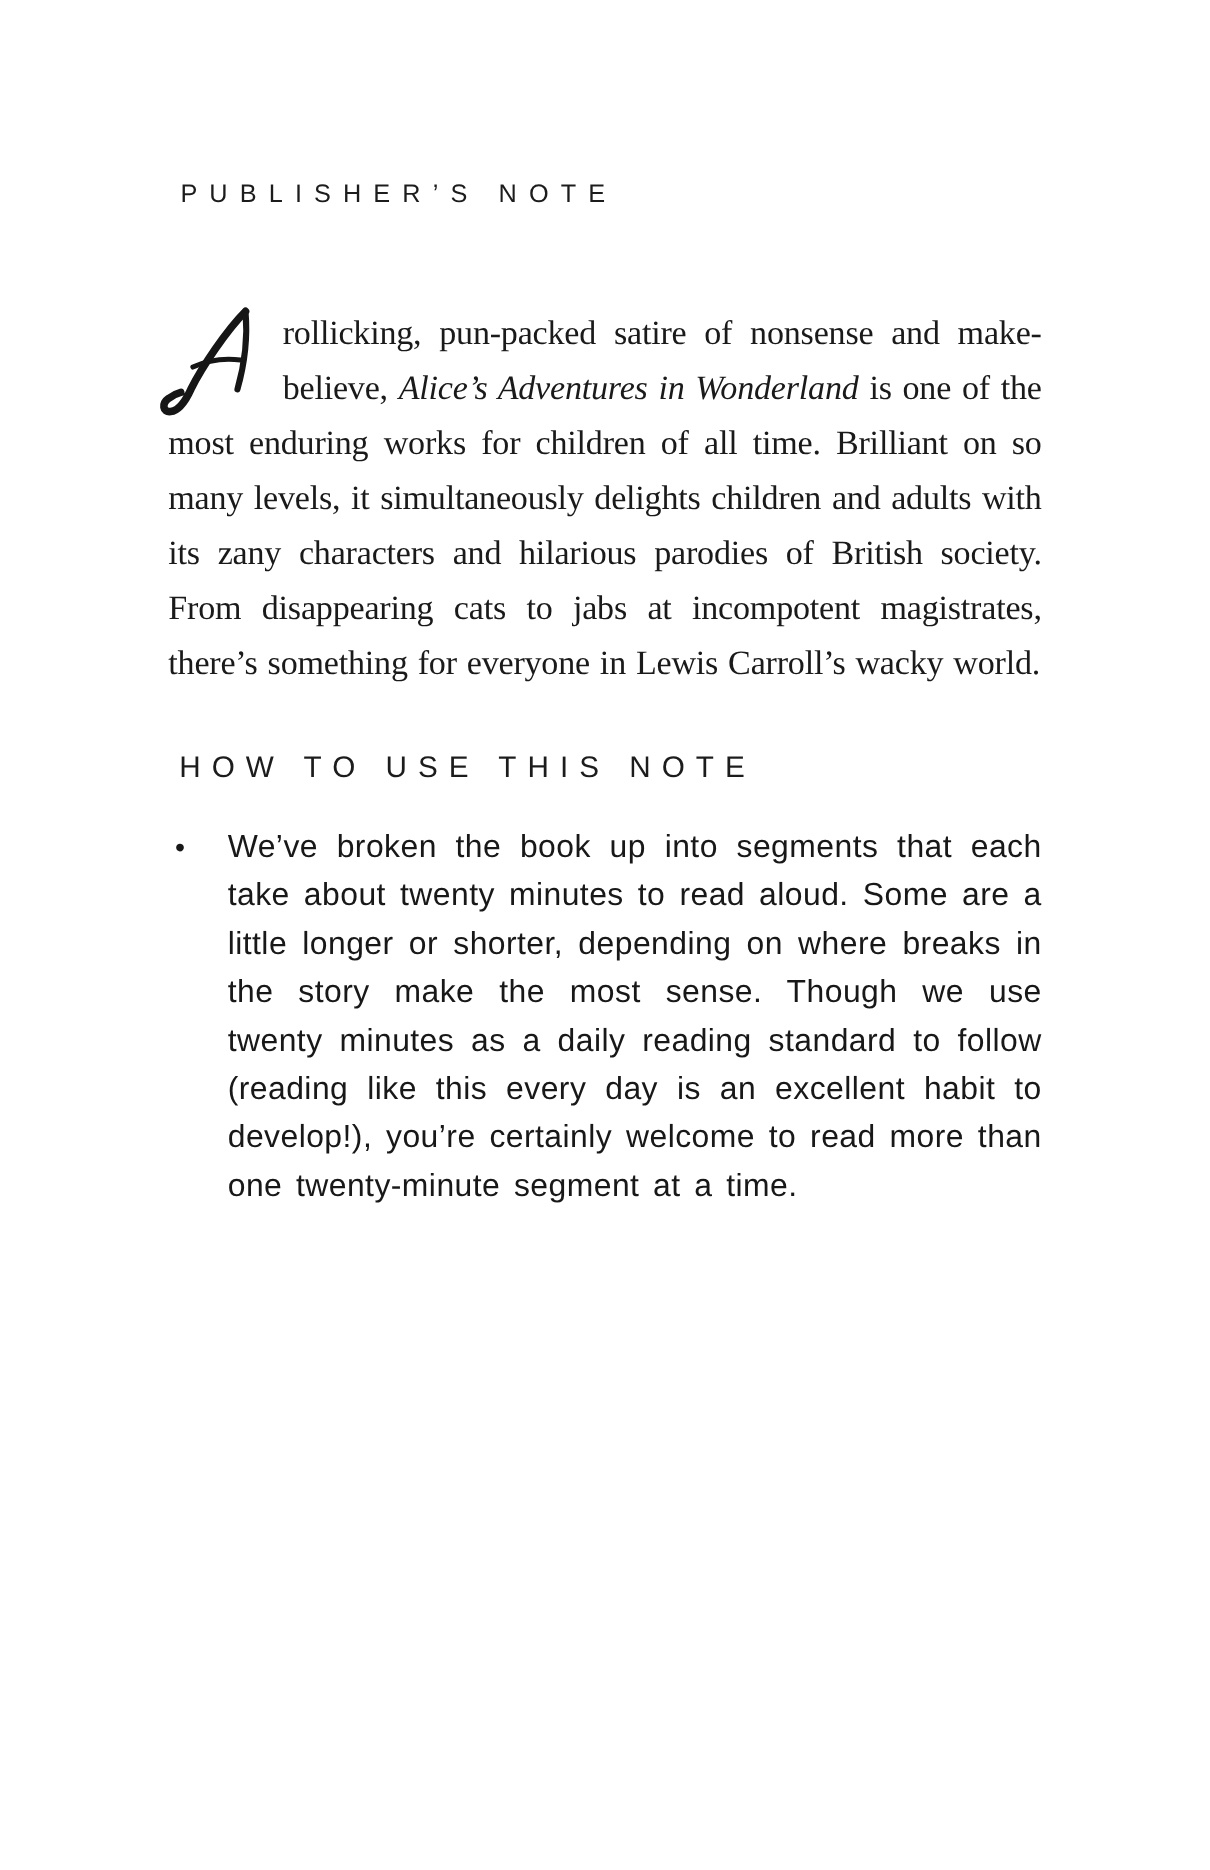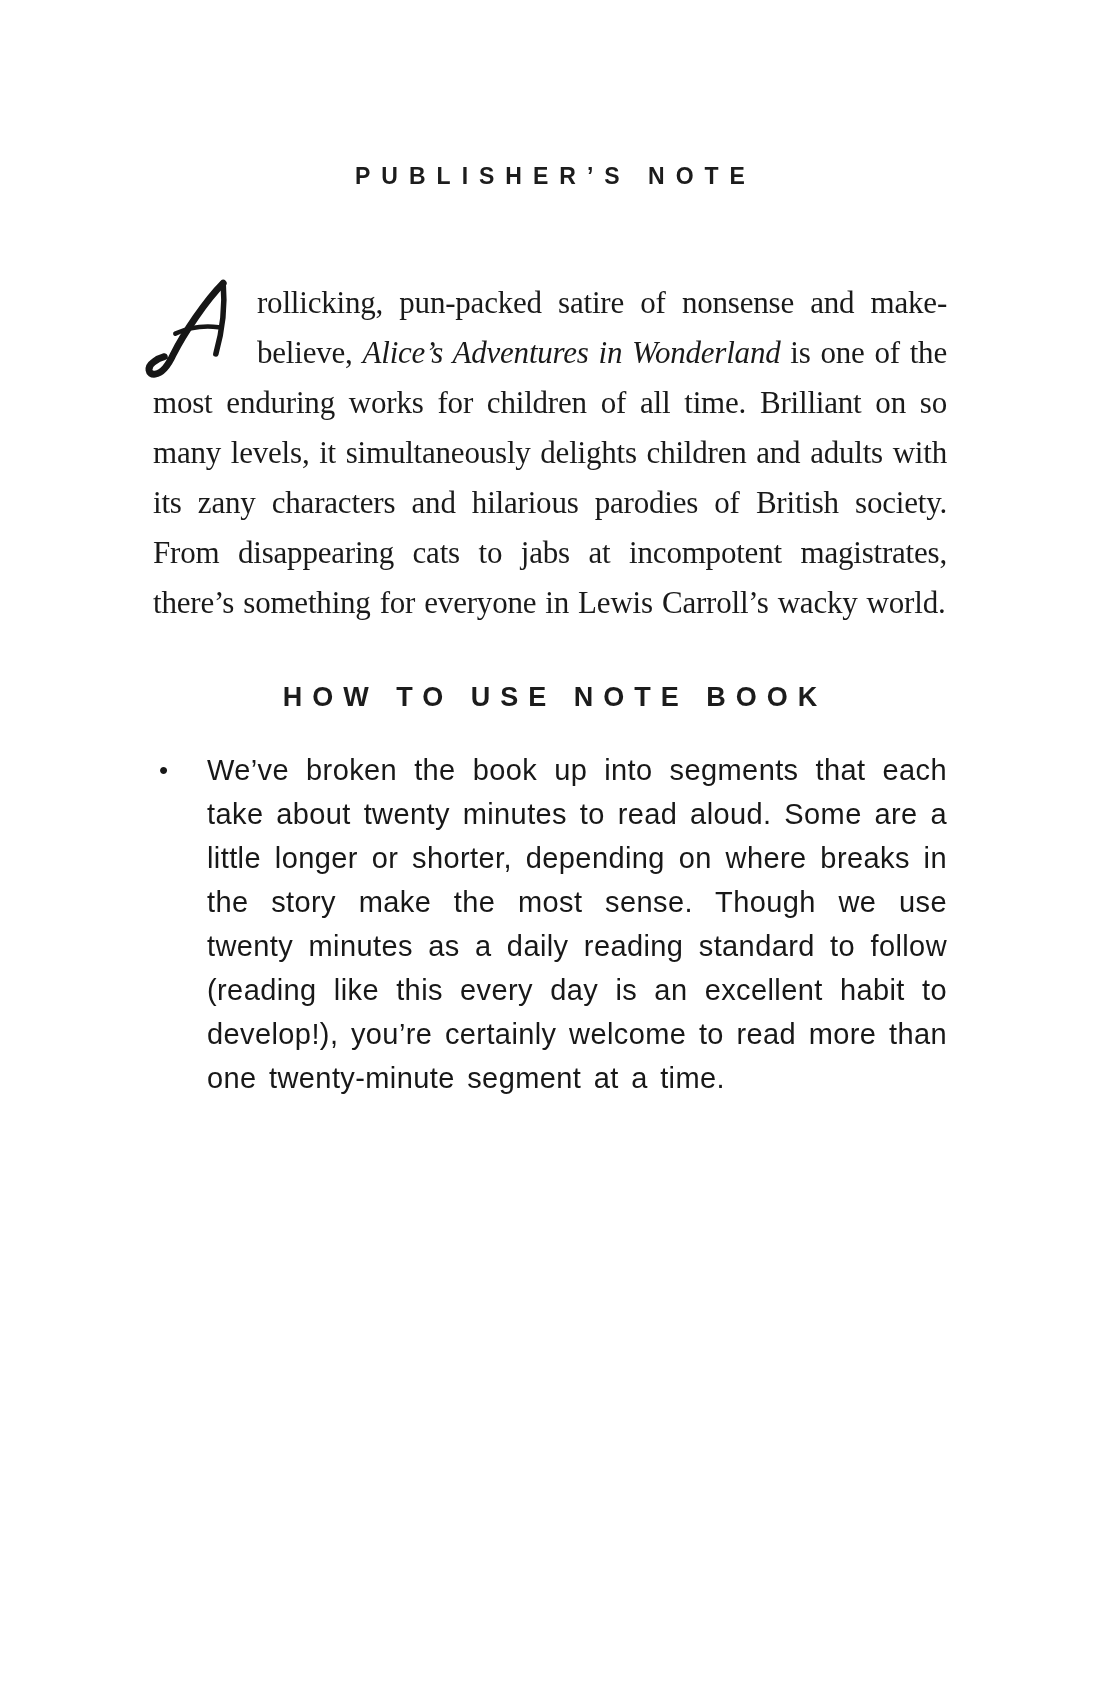--- a/index.html
+++ b/index.html
@@ -10,22 +10,22 @@
     overflow:hidden;
     -webkit-font-smoothing:antialiased;
   }
   .page{
     width:794px;
     margin:0 auto 0 153px;
     position:relative;
   }
   .section-title{
     font-family:"Liberation Sans",sans-serif;
-    font-weight:700;
-    text-align:center;
+    font-weight:400;
+    text-align:left;
     color:#1c1c1c;
     margin:0;
   }
   .title-1{
     font-size:23px;
     letter-spacing:11px;
     margin-top:163px;
     text-indent:11px; 
   }
   .title-2{
@@ -117,21 +117,21 @@
             <path d="M33 60 C48 53 64 51 80 53" stroke-width="5"></path>
           </g>
         </svg>
         <span class="sr">A</span>
       </span><span>rollicking, pun-packed satire of nonsense and make-believe, </span><em>Alice’s Adventures in Wonderland</em><span> is one of the most enduring works for children of all time. Brilliant on so many levels, it simultaneously delights children and adults with its zany characters and hilarious parodies of British society. From disappearing cats to jabs at incompotent magistrates, there’s something for everyone in Lewis Carroll’s wacky world.</span>
     </p>
 
 
   </div>
 
-  <h2 class="section-title title-2">HOW TO USE NOTE BOOK</h2>
+  <h2 class="section-title title-2">HOW TO USE THIS NOTE</h2>
 
   <ul class="bullet-list">
     <li class="bullet-item">
       <span class="bullet-marker">•</span>
       <span class="bullet-text">We’ve broken the book up into segments that each take about twenty minutes to read aloud. Some are a little longer or shorter, depending on where breaks in the story make the most sense. Though we use twenty minutes as a daily reading standard to follow (reading like this every day is an excellent habit to develop!), you’re certainly welcome to read more than one twenty-minute segment at a time.</span>
     </li>
   </ul>
 
 </div>
 

